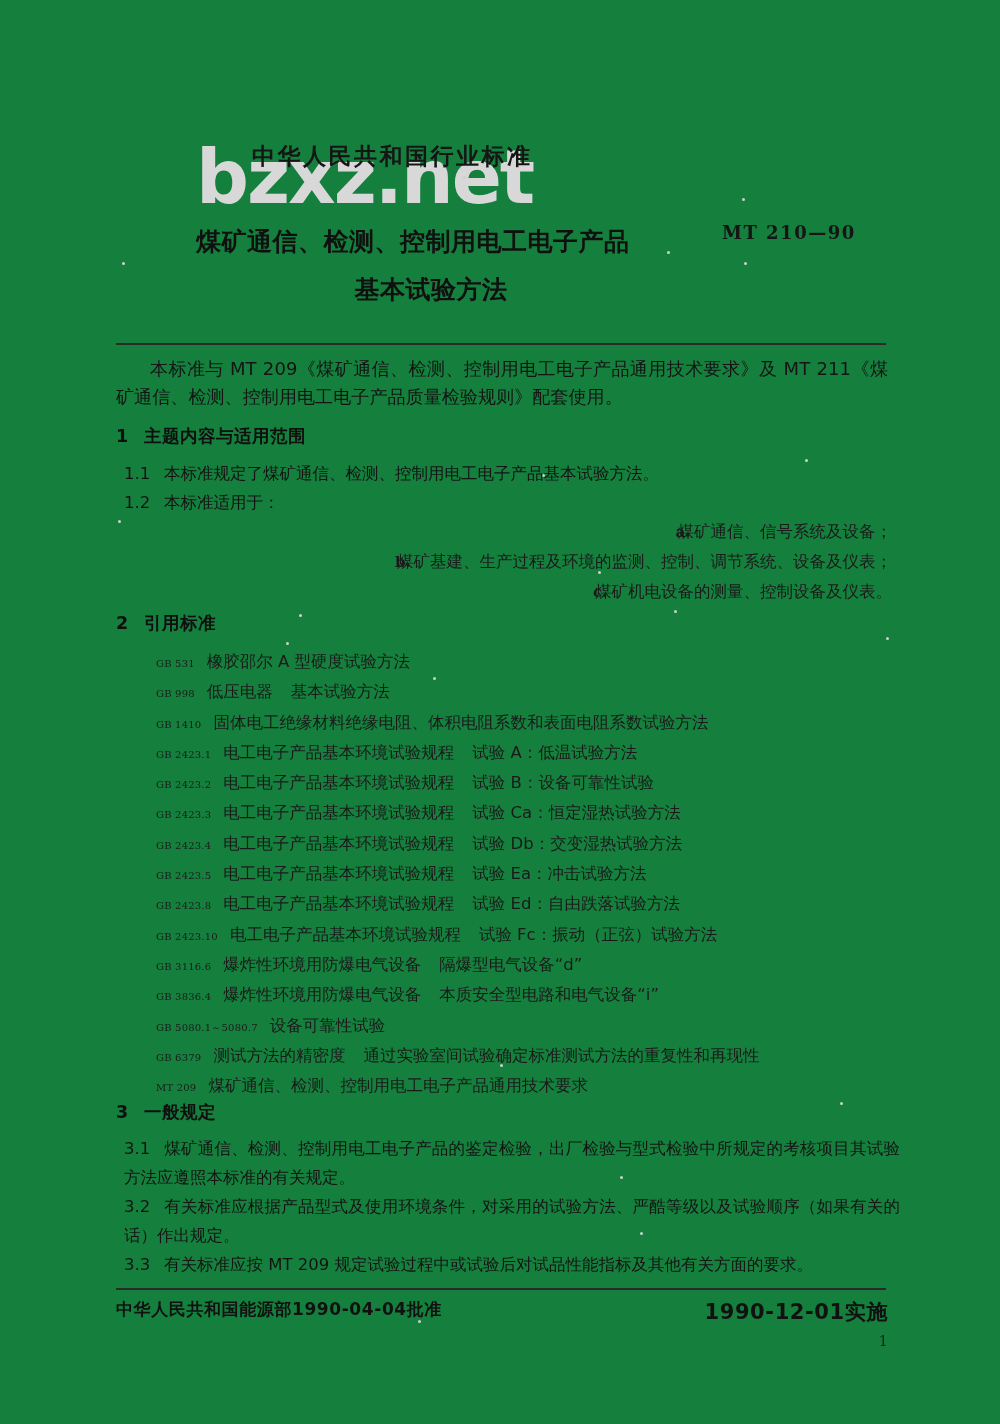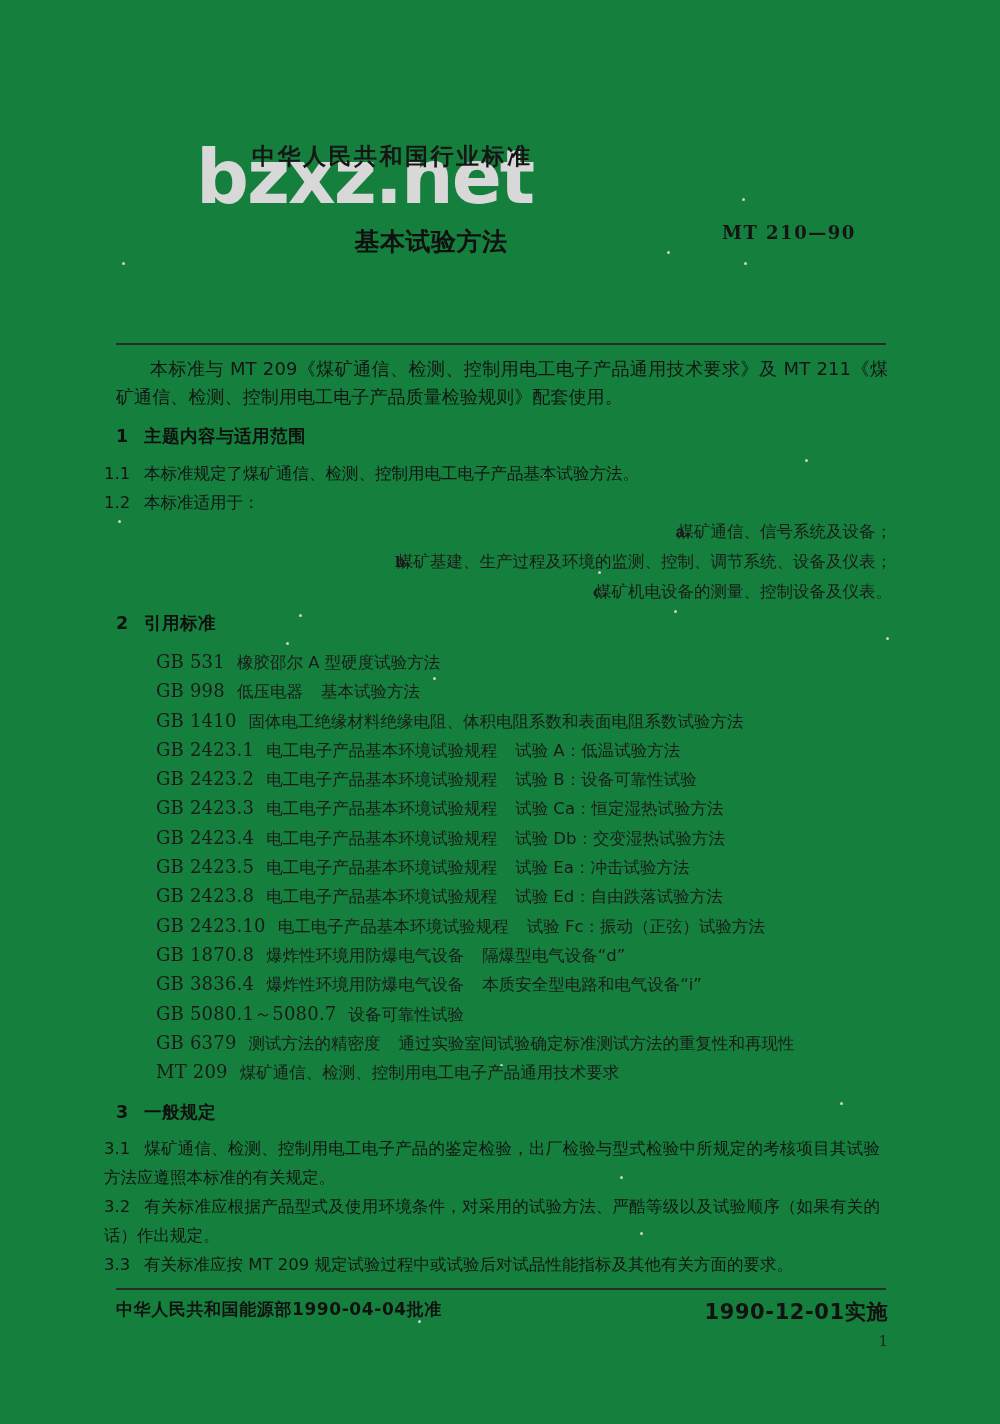--- a/index.html
+++ b/index.html
@@ -115,21 +115,21 @@
     left: 116px;
     font-size: 17.5px;
     font-weight: 700;
     letter-spacing: 0.5px;
     color: #0f0f0f;
   }
   .h-sec .num { display: inline-block; width: 28px; }
 
   .clause {
     position: absolute;
-    left: 104px;
+    left: 124px;
     width: 776px;
     font-size: 16.5px;
     line-height: 29px;
     color: #141414;
     text-align: justify;
   }
   .clause .cnum {
     display: inline-block;
     width: 40px;
     font-family: "DejaVu Sans", "Liberation Sans", sans-serif;
@@ -158,21 +158,21 @@
     left: 116px;
     top: 648px;
     width: 790px;
     font-size: 16.5px;
     line-height: 28.3px;
   }
   .reflist .row { display: block; white-space: nowrap; padding-left: 40px; }
   .reflist .code {
     display: inline-block;
     font-family: "DejaVu Serif", "Liberation Serif", serif;
-    font-size: 18px;
+    font-size: 10px;
     letter-spacing: 0.2px;
   }
   .reflist .desc { margin-left: 12px; }
   .reflist .desc2 { margin-left: 18px; }
 
   
   .footer-left {
     position: absolute;
     left: 116px;
     top: 1298px;
@@ -229,20 +229,21 @@
   <div class="speck" style="left:840px;top:1102px;width:3px;height:3px;"></div>
   <div class="speck" style="left:620px;top:1176px;width:3px;height:3px;"></div>
   <div class="speck" style="left:640px;top:1232px;width:3px;height:3px;"></div>
   <div class="speck" style="left:418px;top:1320px;width:3px;height:3px;"></div>
 
   <div class="content">
 
     <div class="std-kind">中华人民共和国行业标准</div>
 
     <div class="doc-title">
+      <span class="line1">煤矿通信、检测、控制用电工电子产品</span>
       <span class="line2">基本试验方法</span>
     </div>
 
     <div class="std-code">MT 210—90</div>
 
     <div class="rule rule-top"></div>
 
     <div class="para intro">本标准与 MT 209《煤矿通信、检测、控制用电工电子产品通用技术要求》及 MT 211《煤矿通信、检测、控制用电工电子产品质量检验规则》配套使用。</div>
 
     <div class="h-sec" style="top:424px;">
@@ -277,21 +278,21 @@
       <span class="row"><span class="code">GB 531</span><span class="desc">橡胶邵尔 A 型硬度试验方法</span><span class="desc2"></span></span>
       <span class="row"><span class="code">GB 998</span><span class="desc">低压电器</span><span class="desc2">基本试验方法</span></span>
       <span class="row"><span class="code">GB 1410</span><span class="desc">固体电工绝缘材料绝缘电阻、体积电阻系数和表面电阻系数试验方法</span><span class="desc2"></span></span>
       <span class="row"><span class="code">GB 2423.1</span><span class="desc">电工电子产品基本环境试验规程</span><span class="desc2">试验 A：低温试验方法</span></span>
       <span class="row"><span class="code">GB 2423.2</span><span class="desc">电工电子产品基本环境试验规程</span><span class="desc2">试验 B：设备可靠性试验</span></span>
       <span class="row"><span class="code">GB 2423.3</span><span class="desc">电工电子产品基本环境试验规程</span><span class="desc2">试验 Ca：恒定湿热试验方法</span></span>
       <span class="row"><span class="code">GB 2423.4</span><span class="desc">电工电子产品基本环境试验规程</span><span class="desc2">试验 Db：交变湿热试验方法</span></span>
       <span class="row"><span class="code">GB 2423.5</span><span class="desc">电工电子产品基本环境试验规程</span><span class="desc2">试验 Ea：冲击试验方法</span></span>
       <span class="row"><span class="code">GB 2423.8</span><span class="desc">电工电子产品基本环境试验规程</span><span class="desc2">试验 Ed：自由跌落试验方法</span></span>
       <span class="row"><span class="code">GB 2423.10</span><span class="desc">电工电子产品基本环境试验规程</span><span class="desc2">试验 Fc：振动（正弦）试验方法</span></span>
-      <span class="row"><span class="code">GB 1870.8</span><span class="desc">爆炸性环境用防爆电气设备</span><span class="desc2">隔爆型电气设备“d”</span></span>
+      <span class="row"><span class="code">GB 3116.6</span><span class="desc">爆炸性环境用防爆电气设备</span><span class="desc2">隔爆型电气设备“d”</span></span>
       <span class="row"><span class="code">GB 3836.4</span><span class="desc">爆炸性环境用防爆电气设备</span><span class="desc2">本质安全型电路和电气设备“i”</span></span>
       <span class="row"><span class="code">GB 5080.1～5080.7</span><span class="desc">设备可靠性试验</span><span class="desc2"></span></span>
       <span class="row"><span class="code">GB 6379</span><span class="desc">测试方法的精密度</span><span class="desc2">通过实验室间试验确定标准测试方法的重复性和再现性</span></span>
       <span class="row"><span class="code">MT 209</span><span class="desc">煤矿通信、检测、控制用电工电子产品通用技术要求</span><span class="desc2"></span></span>
     </div>
 
     <div class="h-sec" style="top:1100px;">
       <span class="num">3</span><span>一般规定</span>
     </div>
 

